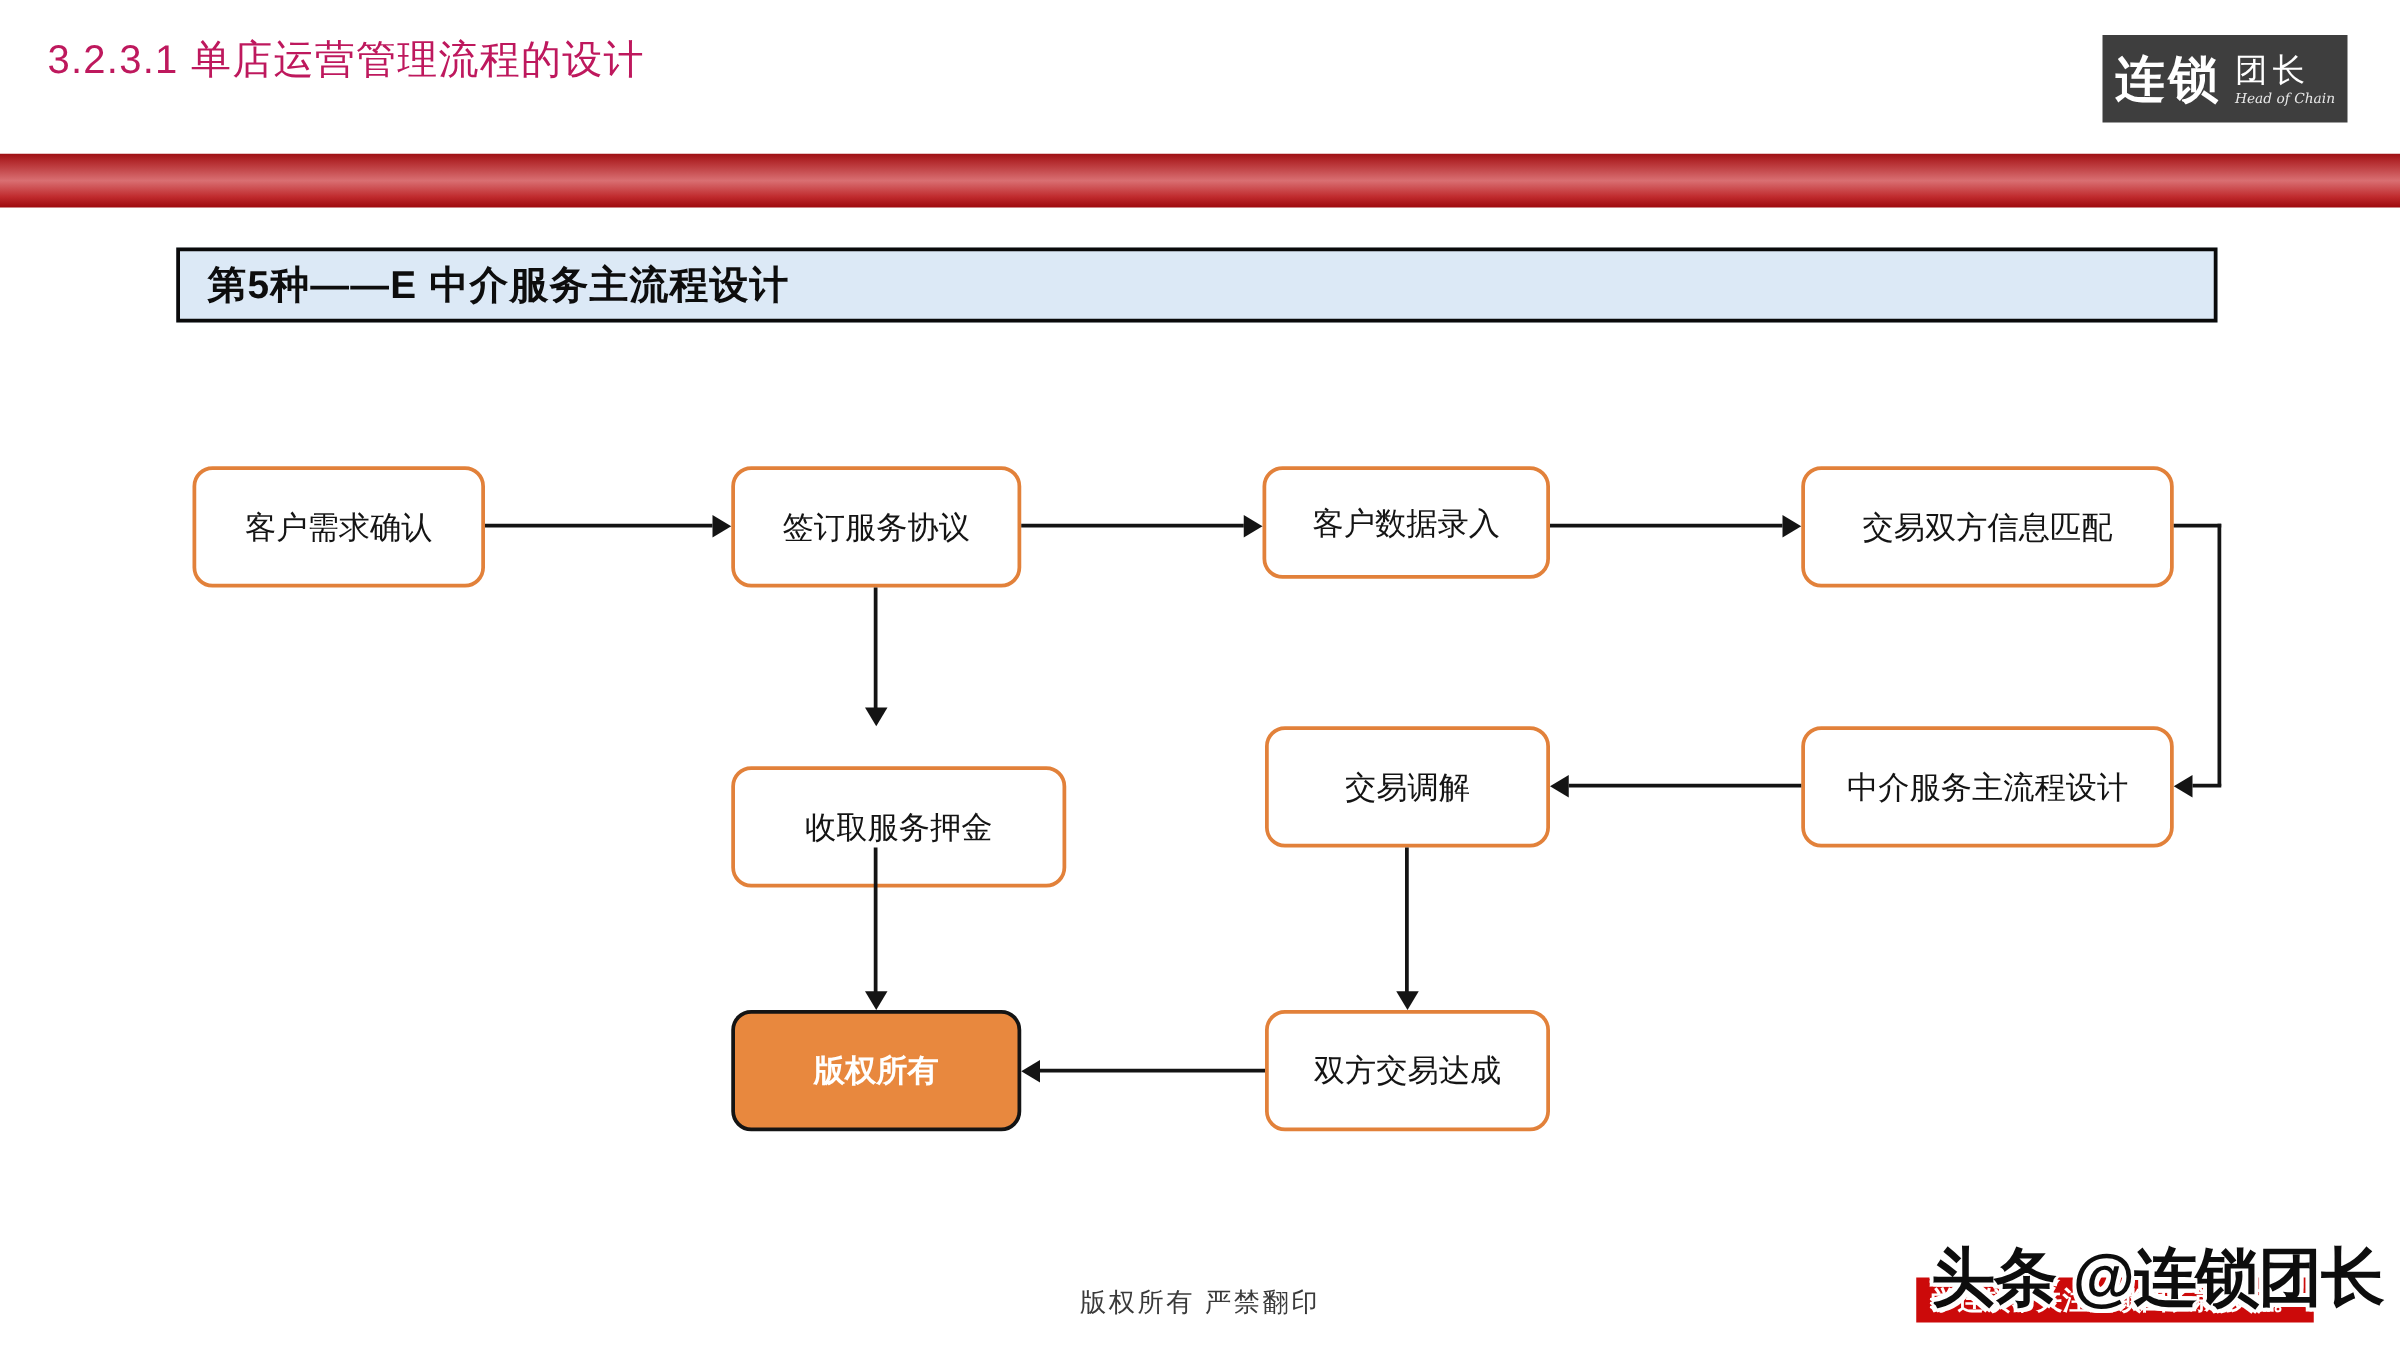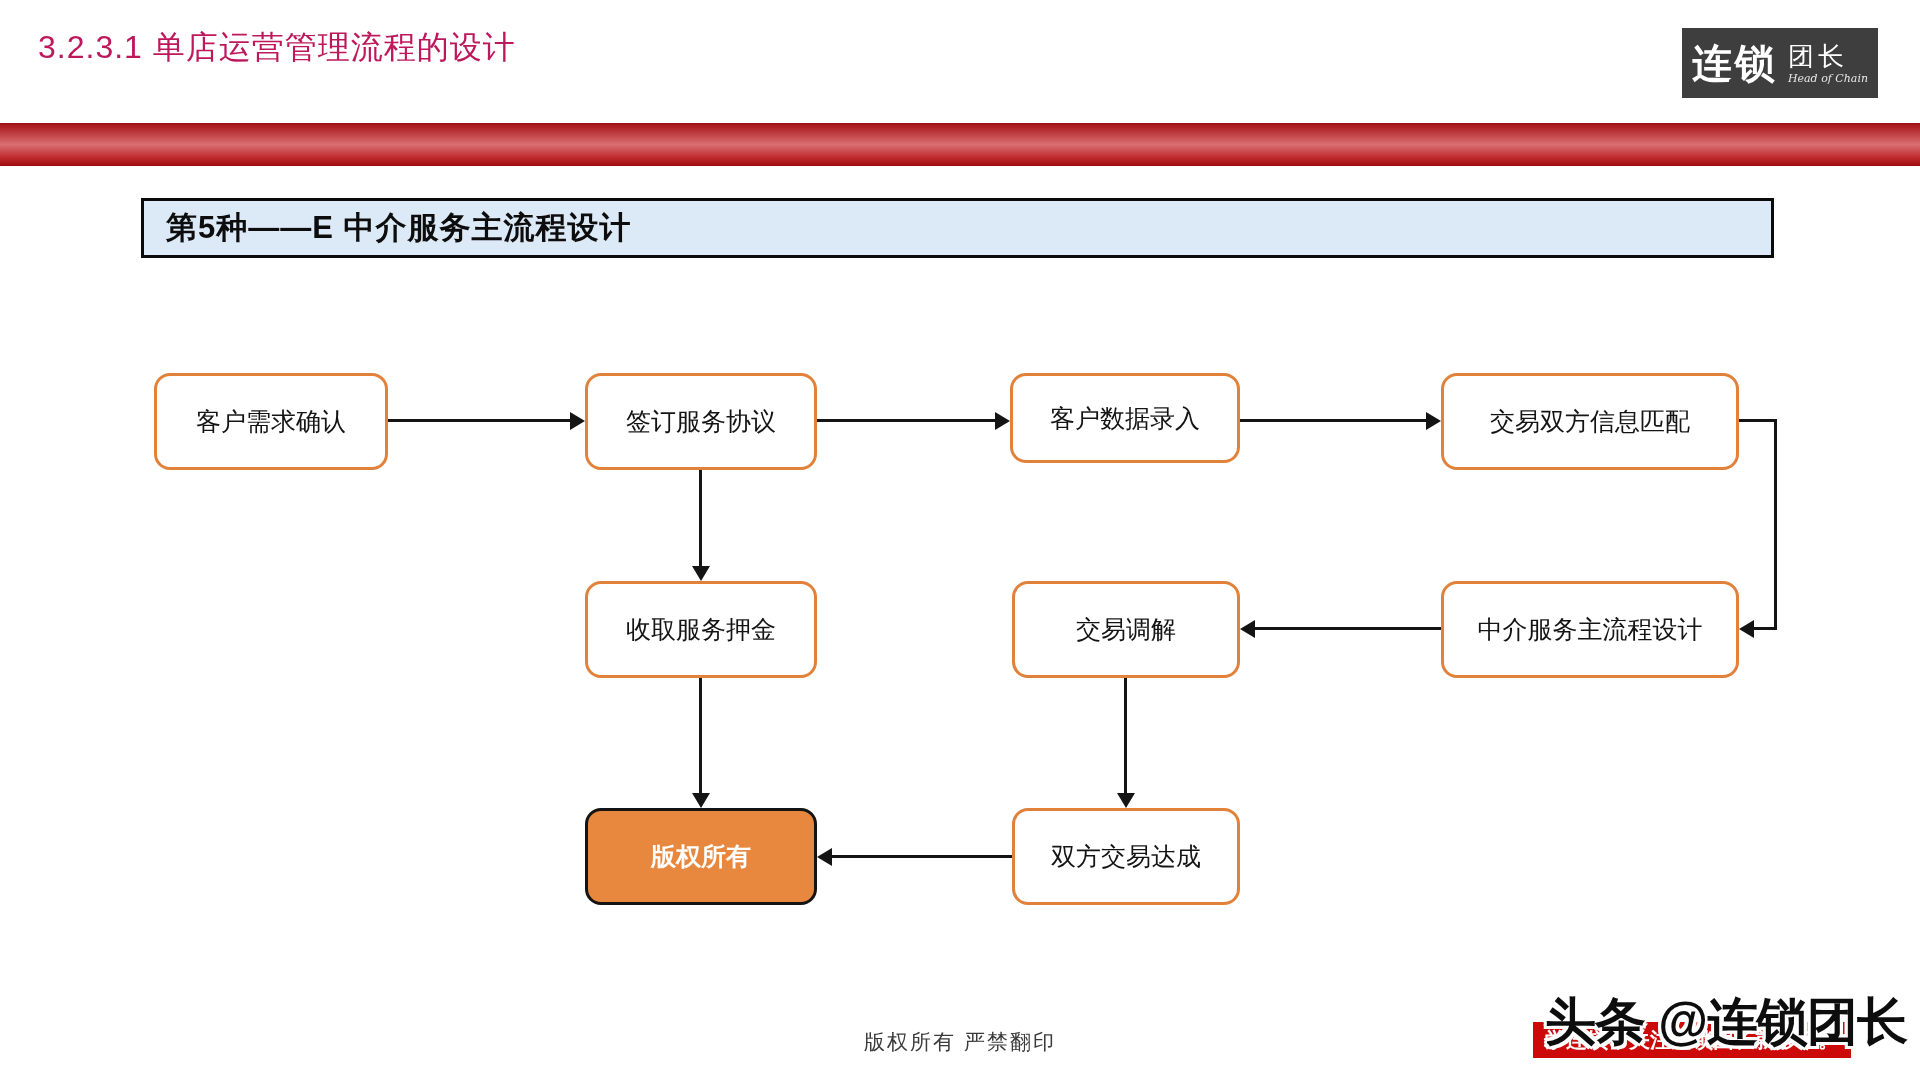--- a/index.html
+++ b/index.html
@@ -53,21 +53,21 @@
   }
   .node.filled {
     background: var(--orange-fill, #e8883e);
     border-color: #141414;
     color: #ffffff; font-weight: bold;
   }
   #n0 { left: 154px;  top: 373px; width: 234px; height: 97px; }
   #n1 { left: 585px;  top: 373px; width: 232px; height: 97px; }
   #n2 { left: 1010px; top: 373px; width: 230px; height: 90px; }
   #n3 { left: 1441px; top: 373px; width: 298px; height: 97px; }
-  #n4 { left: 585px;  top: 581px; width: 232px; height: 97px; }
+  #n4 { left: 585px;  top: 613px; width: 268px; height: 97px; }
   #n5 { left: 1012px; top: 581px; width: 228px; height: 97px; }
   #n6 { left: 1441px; top: 581px; width: 298px; height: 97px; }
   #n7 { left: 585px;  top: 808px; width: 232px; height: 97px; }
   #n8 { left: 1012px; top: 808px; width: 228px; height: 97px; }
 
   
   .hline, .vline { position: absolute; background: #141414; }
   .hline { height: 3px; }
   .vline { width: 3px; }
   .ah { position: absolute; width: 0; height: 0; }

